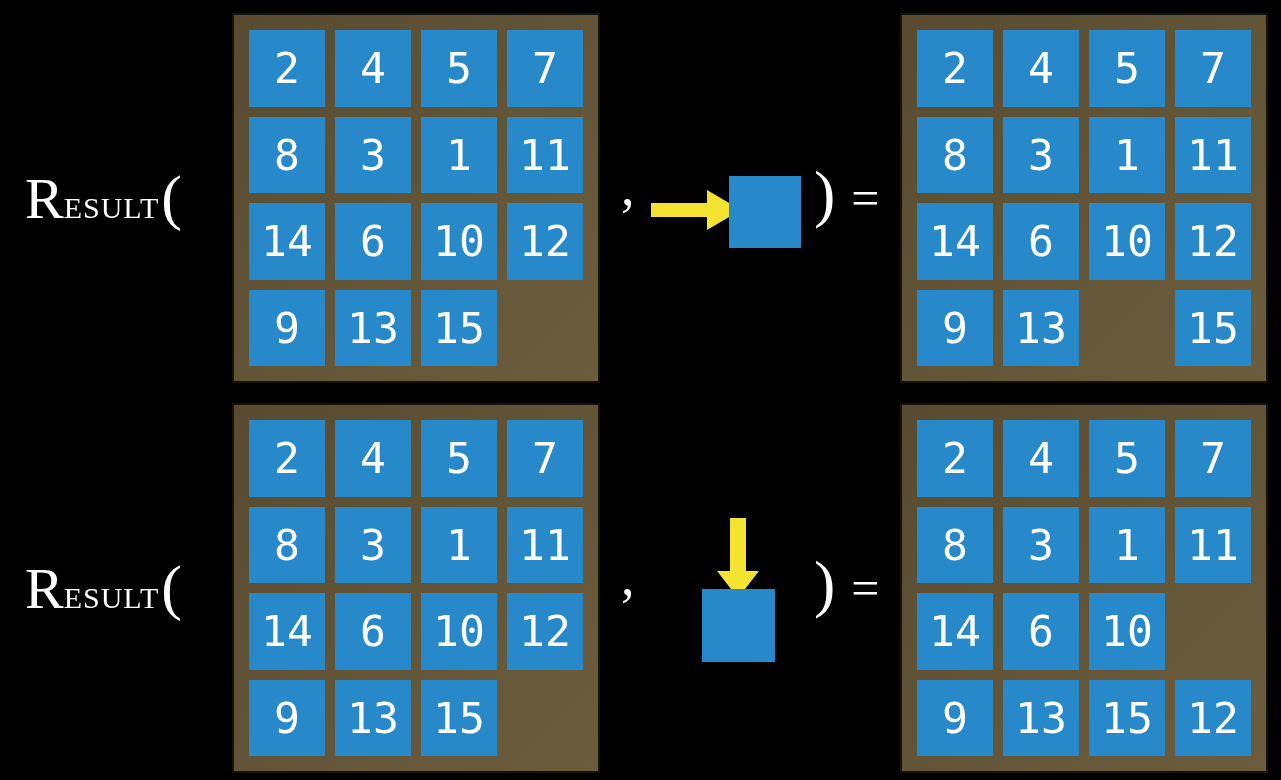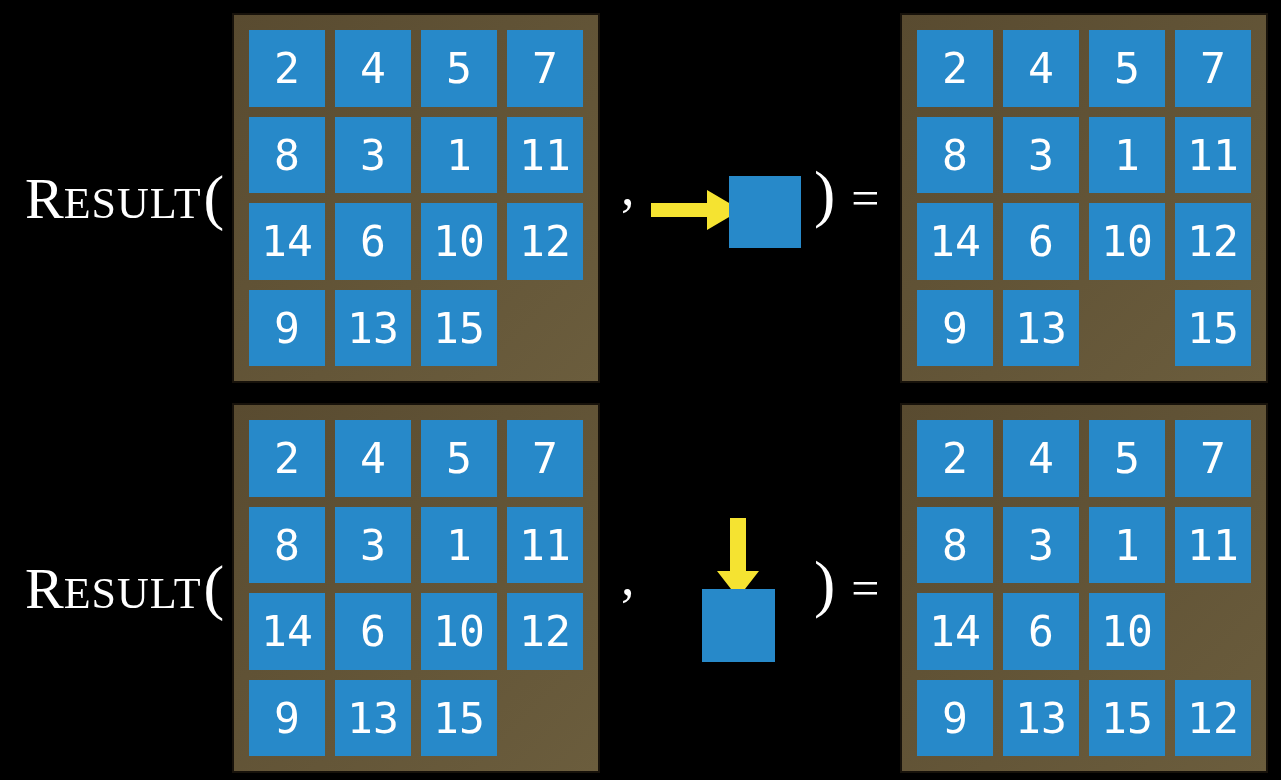--- a/index.html
+++ b/index.html
@@ -11,21 +11,21 @@
   .row{position:absolute;left:0;width:1281px;height:390px;}
   .row.r0{top:0;}
   .row.r1{top:390px;}
 
   
   .func{
     position:absolute;left:25px;top:166px;line-height:1;white-space:nowrap;
     display:flex;align-items:baseline;color:var(--text-white,#fff);
   }
   .func .cap{font-size:58px;}
-  .func .sc{font-size:44px;letter-spacing:1px;}
+  .func .sc{font-size:30px;letter-spacing:1px;}
   .func .op{font-size:62px;margin-left:2px;}
 
   
   .board{
     position:absolute;top:13px;width:368px;height:370px;box-sizing:border-box;
     padding:15px;display:grid;
     grid-template-columns:repeat(4,1fr);grid-template-rows:repeat(4,1fr);gap:10px;
     background:linear-gradient(135deg,var(--frame-brown-dark,#574930),var(--frame-brown-light,#6B5D3D));
     border:2px solid #17120b;
     box-shadow:7px 8px 10px rgba(0,0,0,.8);

